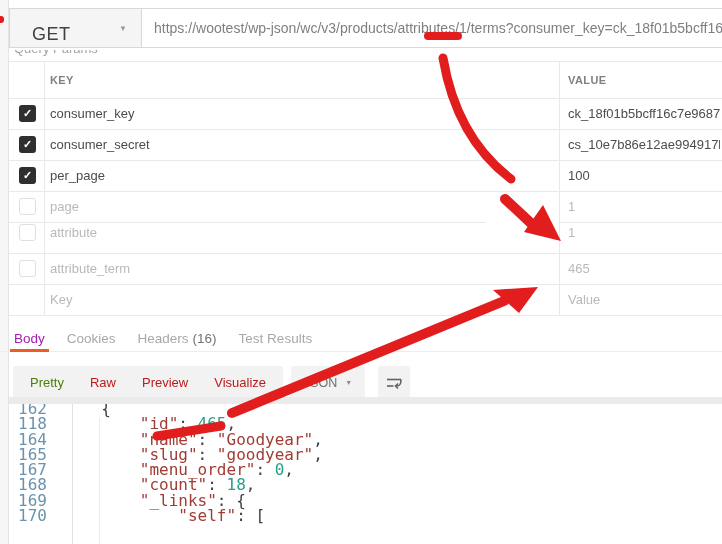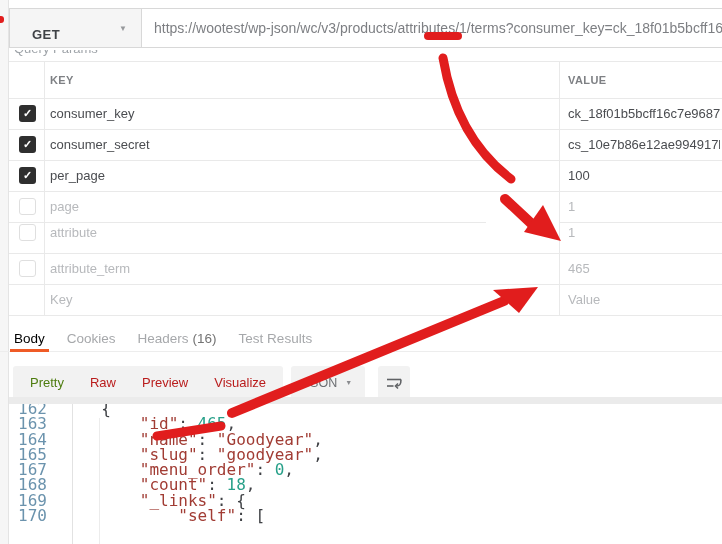--- a/index.html
+++ b/index.html
@@ -6,21 +6,21 @@
   body{font-family:"Liberation Sans",sans-serif;background:#fff;}
   #app{position:relative;width:722px;height:544px;overflow:hidden;background:#fff;}
   .abs{position:absolute;}
 
   
   #left-strip{left:0;top:0;width:8px;height:544px;background:#f6f6f6;border-right:1px solid #e4e4e4;}
 
   
   #url-bar{left:9px;top:8px;width:720px;height:40px;border:1px solid #d8d8d8;display:flex;box-sizing:border-box;background:#fff;}
   #method-box{width:131px;background:#f5f5f5;border-right:1px solid #d8d8d8;display:flex;align-items:center;flex:none;}
-  #method-label{margin-left:22px;font-size:13px;font-weight:700;color:#3f4246;letter-spacing:.5px;margin-top:12px;}
+  #method-label{margin-left:22px;font-size:18px;font-weight:400;color:#3f4246;letter-spacing:.5px;margin-top:12px;}
   #method-caret{margin-left:auto;margin-right:14px;font-size:8px;color:#97999c;}
   #url-input{flex:1;display:flex;align-items:center;padding-left:12px;font-size:14px;color:#7d7f83;white-space:nowrap;overflow:hidden;}
 
   
   #qp-clip{left:14px;top:50px;width:220px;height:9px;overflow:hidden;}
   #qp-clip span{display:block;margin-top:-9px;font-size:13px;color:#9fa4a9;}
 
   
   .hline{left:9px;width:713px;height:1px;background:#e9e9e9;}
   .vline{width:1px;background:#e9e9e9;}
@@ -31,21 +31,21 @@
   .cb.off{background:#fff;border:1px solid #dfdfdf;}
   .prow .pkey{position:absolute;left:41px;top:8px;font-size:13px;}
   .prow .pval{position:absolute;left:559px;top:8px;width:152px;font-size:13px;white-space:nowrap;overflow:hidden;}
   .tdark{color:#4a4c50;} .tgray{color:#b7b9bc;}
 
   #artifact-patch{left:486px;top:192px;width:73px;height:60px;background:#fff;}
 
   
   #resp-tabs{left:0;top:331px;width:722px;display:flex;gap:22px;padding-left:14px;font-size:13.5px;box-sizing:border-box;}
   .rtab{color:#a6a8ab;white-space:nowrap;}
-  .rtab.active{color:#000000;}
+  .rtab.active{color:#a21caf;}
   .rtab .cnt{color:#737373;margin-left:4px;}
   #tab-underline{left:10px;top:349px;width:39px;height:3px;background:#ef5b26;z-index:2;}
   #tab-border{left:0;top:351px;width:722px;height:1px;background:#ededed;}
 
   
   #mode-group{left:13px;top:366px;width:270px;height:33px;background:#f2f2f2;border-radius:3px;display:flex;align-items:center;gap:26px;padding-left:17px;box-sizing:border-box;}
   .mode{font-size:13px;color:#b91c1c;}
   .mode.active{color:#4d7c0f;}
   #lang-box{left:291px;top:366px;width:74px;height:33px;background:#f2f2f2;border-radius:3px;display:flex;align-items:center;justify-content:center;gap:8px;font-size:12.5px;color:#6d6f73;}
   #lang-box .caret{font-size:7px;color:#8a8c8f;}
@@ -159,21 +159,21 @@
     <svg width="18" height="14" viewBox="0 0 18 14">
       <path d="M2 3.5 H16" stroke="#606265" stroke-width="1.6" fill="none"></path>
       <path d="M2 10 H8.5" stroke="#606265" stroke-width="1.6" fill="none"></path>
       <path d="M16 3.5 C16 9.5 14 10 11.5 10" stroke="#606265" stroke-width="1.6" fill="none"></path>
       <path d="M13 7.5 L10.5 10 L13 12.5" stroke="#606265" stroke-width="1.6" fill="none"></path>
     </svg>
   </div>
 
   <div class="abs" id="code">
       <div class="cl"><span class="ln">162</span><span class="ctext"><span class="p">  {</span></span></div>
-      <div class="cl"><span class="ln">163</span><span class="ctext"><span class="p">      </span><span class="k">"id"</span><span class="p">: </span><span class="num">465</span><span class="p">,</span></span></div>
+      <div class="cl"><span class="ln">118</span><span class="ctext"><span class="p">      </span><span class="k">"id"</span><span class="p">: </span><span class="num">465</span><span class="p">,</span></span></div>
       <div class="cl"><span class="ln">164</span><span class="ctext"><span class="p">      </span><span class="k">"name"</span><span class="p">: </span><span class="k">"Goodyear"</span><span class="p">,</span></span></div>
       <div class="cl"><span class="ln">165</span><span class="ctext"><span class="p">      </span><span class="k">"slug"</span><span class="p">: </span><span class="k">"goodyear"</span><span class="p">,</span></span></div>
       <div class="cl"><span class="ln">167</span><span class="ctext"><span class="p">      </span><span class="k">"menu_order"</span><span class="p">: </span><span class="num">0</span><span class="p">,</span></span></div>
       <div class="cl"><span class="ln">168</span><span class="ctext"><span class="p">      </span><span class="k">"count"</span><span class="p">: </span><span class="num">18</span><span class="p">,</span></span></div>
       <div class="cl"><span class="ln">169</span><span class="ctext"><span class="p">      </span><span class="k">"_links"</span><span class="p">: {</span></span></div>
       <div class="cl"><span class="ln">170</span><span class="ctext"><span class="p">          </span><span class="k">"self"</span><span class="p">: [</span></span></div>
     </div>
   <div class="abs" id="code-strip"></div>
   <div class="abs" id="gutter-line"></div>
   <div class="abs" id="indent-guide"></div>

